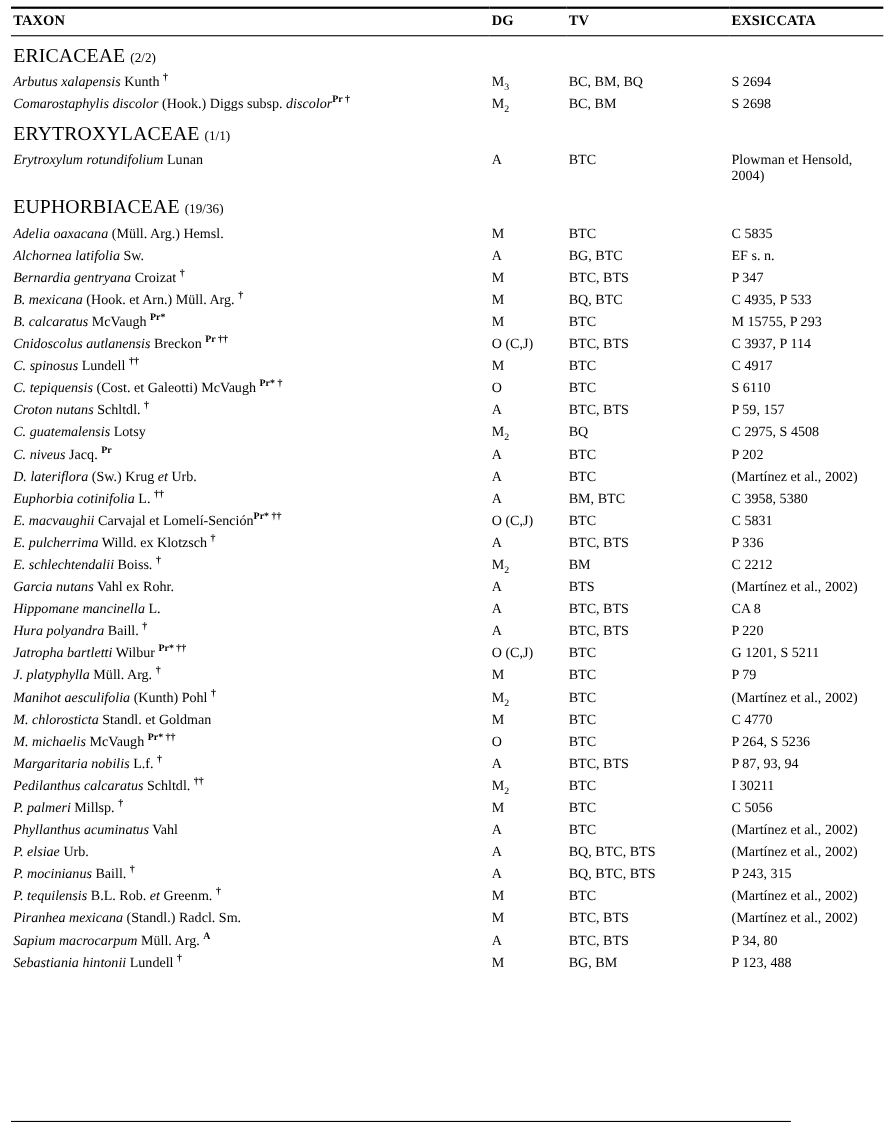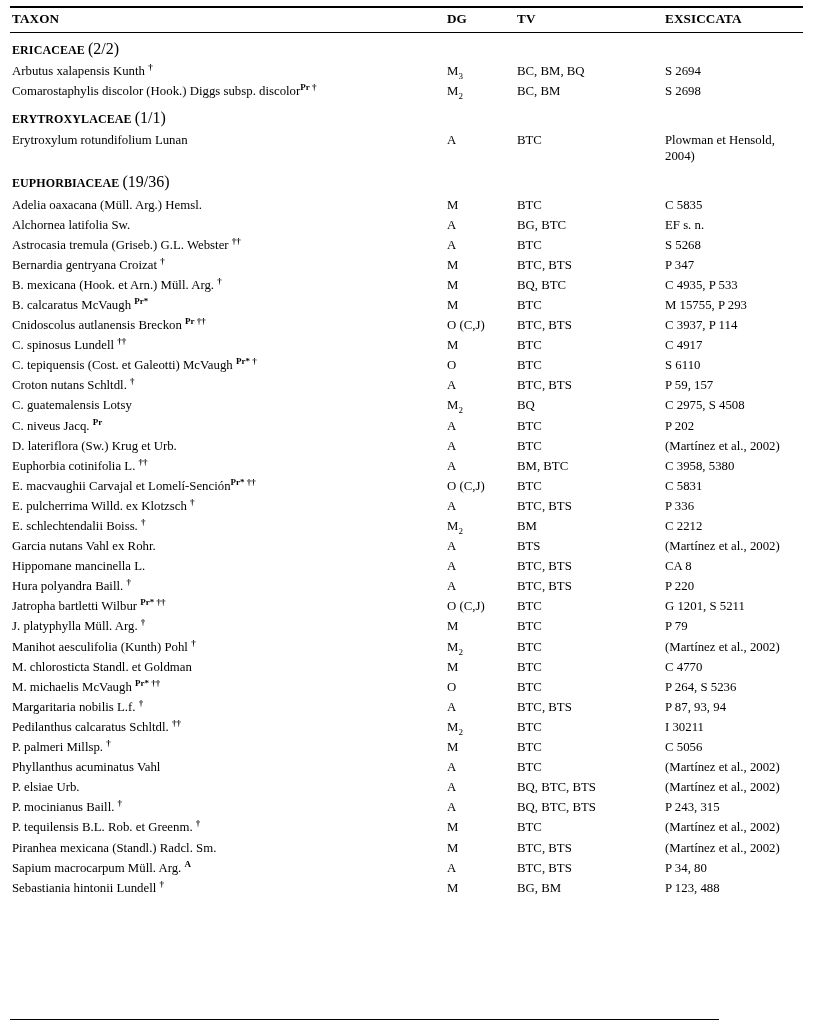--- a/index.html
+++ b/index.html
@@ -47,30 +47,30 @@
   tbody td {
     padding: 2.5px 4px 2.5px 2px;
     vertical-align: top;
     line-height: 1.18;
   }
   tr.family-row td {
     padding-top: 7px;
     padding-bottom: 3px;
   }
   .family-name {
-    font-weight: bold;
-    font-size: 12px;
+    font-weight: normal;
+    font-size: 18px;
     letter-spacing: 0.1px;
   }
   .family-count {
     font-weight: normal;
-    font-size: 16px;
+    font-size: 12px;
     font-family: Liberation Serif, serif;
   }
-  .sp-italic { }
+  .sp-italic { font-style: italic; }
   .sp-roman { font-style: normal; }
   .sup {
     font-size: 9px;
     vertical-align: super;
     font-weight: bold;
     line-height: 0;
   }
   .sub {
     font-size: 9px;
     vertical-align: sub;
@@ -140,26 +140,20 @@
           <td class="tv-cell">BTC</td>
           <td class="ex-cell">C 5835</td>
         </tr>
         <tr class="species-row">
           <td class="taxon-cell"><span class="sp-italic">Alchornea latifolia</span><span class="sp-roman"> Sw.</span></td>
           <td class="dg-cell"><span>A</span></td>
           <td class="tv-cell">BG, BTC</td>
           <td class="ex-cell">EF s. n.</td>
         </tr>
         <tr class="species-row">
-          <td class="taxon-cell"><span class="sp-italic">Astrocasia tremula</span><span class="sp-roman"> (Griseb.) G.L. Webster </span><span class="sup">††</span></td>
-          <td class="dg-cell"><span>A</span></td>
-          <td class="tv-cell">BTC</td>
-          <td class="ex-cell">S 5268</td>
-        </tr>
-        <tr class="species-row">
           <td class="taxon-cell"><span class="sp-italic">Bernardia gentryana</span><span class="sp-roman"> Croizat </span><span class="sup">†</span></td>
           <td class="dg-cell"><span>M</span></td>
           <td class="tv-cell">BTC, BTS</td>
           <td class="ex-cell">P 347</td>
         </tr>
         <tr class="species-row">
           <td class="taxon-cell"><span class="sp-italic">B. mexicana</span><span class="sp-roman"> (Hook. et Arn.) Müll. Arg. </span><span class="sup">†</span></td>
           <td class="dg-cell"><span>M</span></td>
           <td class="tv-cell">BQ, BTC</td>
           <td class="ex-cell">C 4935, P 533</td>

